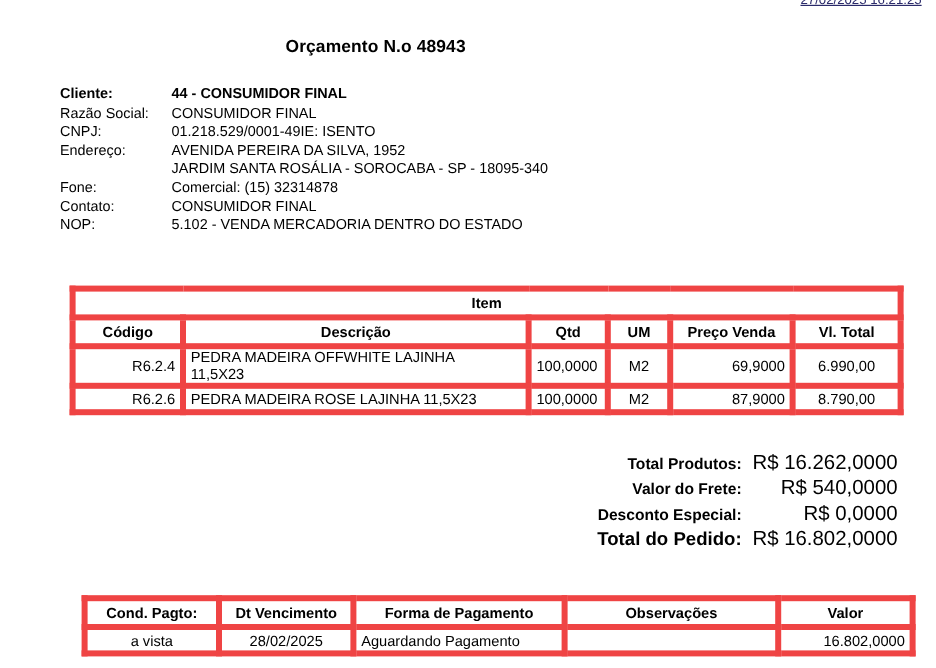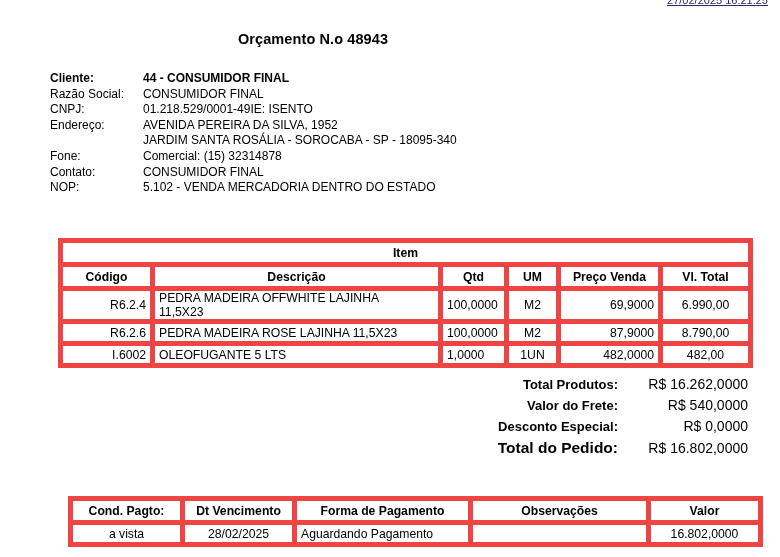--- a/index.html
+++ b/index.html
@@ -114,36 +114,36 @@
     font-size: 13px;
     font-weight: bold;
     padding-right: 6px;
   }
   .total-label.light { font-weight: bold; }
   .total-label.big   { font-size: 15.5px; }
   .total-value {
     width: 124px;
     flex: 0 0 124px;
     text-align: right;
-    font-size: 14px;
+    font-size: 17px;
   }
   .total-row.grand { height: 24px; }
 
   
   #payment-table {
     top: 496px;
     left: 68px;
     width: 690px;
   }
   #payment-table td { height: 17px; }
   .p-cond  { text-align: center; }
   .p-dt    { text-align: center; }
   .p-forma { text-align: left; }
   .p-obs   { text-align: left; }
-  .p-valor { text-align: center; }
+  .p-valor { text-align: right; }
   .th-forma, .th-obs { text-align: left; }
 </style>
 </head>
 <body>
 
 <div class="timestamp">27/02/2025 16:21:25</div>
 
 <div class="doc-title">Orçamento N.o 48943</div>
 
 <div class="info-block">
@@ -226,28 +226,20 @@
       <td class="c-total">6.990,00</td>
     </tr>
     <tr>
       <td class="c-codigo">R6.2.6</td>
       <td class="c-desc">PEDRA MADEIRA ROSE LAJINHA 11,5X23</td>
       <td class="c-qtd">100,0000</td>
       <td class="c-um">M2</td>
       <td class="c-preco">87,9000</td>
       <td class="c-total">8.790,00</td>
     </tr>
-    <tr>
-      <td class="c-codigo">I.6002</td>
-      <td class="c-desc">OLEOFUGANTE 5 LTS</td>
-      <td class="c-qtd">1,0000</td>
-      <td class="c-um">1UN</td>
-      <td class="c-preco">482,0000</td>
-      <td class="c-total">482,00</td>
-    </tr>
   </tbody>
 </table>
 
 <div class="totals">
   <div class="total-row">
     <span class="total-label">Total Produtos:</span>
     <span class="total-value">R$ 16.262,0000</span>
   </div>
   <div class="total-row">
     <span class="total-label">Valor do Frete:</span>

